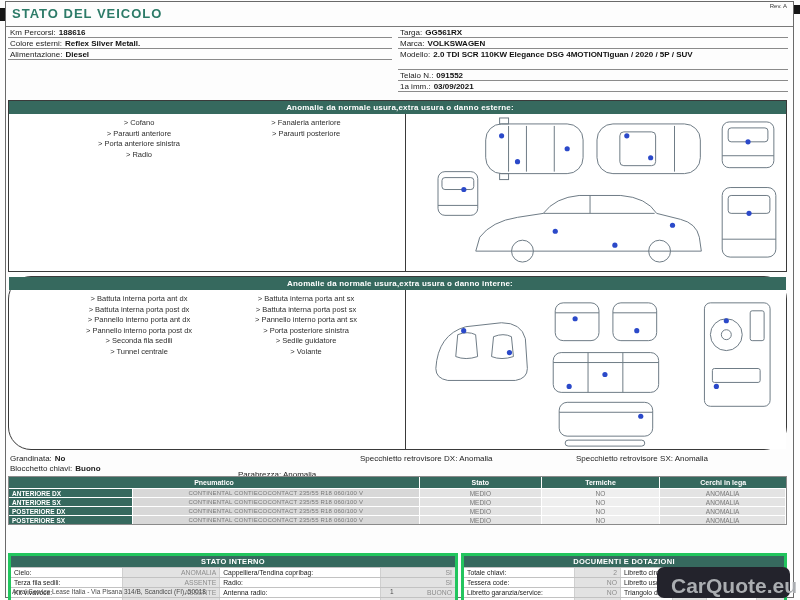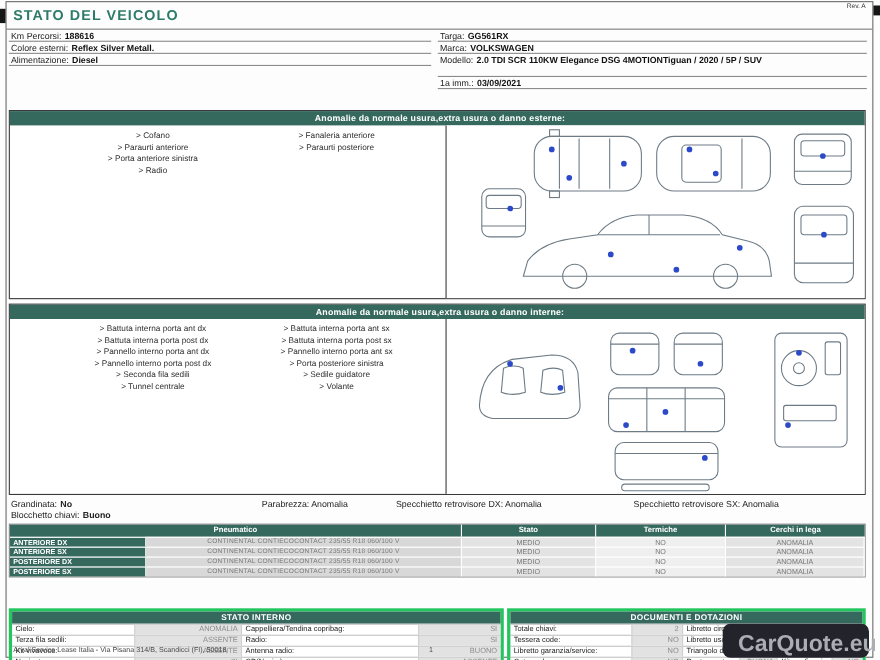--- a/index.html
+++ b/index.html
@@ -14,36 +14,36 @@
   .title-rule { position:absolute; left:6px; top:26px; width:787px; border-top:1px solid #7a7a7a; }
 
   .info-left { position:absolute; left:8px; top:27px; width:384px; }
   .info-right { position:absolute; left:398px; top:27px; width:390px; }
   .info-row { border-bottom:1px solid #8a8a8a; font-size:8px; line-height:11px; height:11px; white-space:nowrap; overflow:hidden; padding-left:2px; color:#222; }
   .info-row.tall { height:21px; white-space:normal; line-height:10px; padding-top:1px; }
   .info-row .val { font-weight:bold; margin-left:3px; color:#101010; }
 
   .section { position:absolute; left:8px; width:779px; border:1px solid #3a3a3a; background:#fff;text-align:center; }
   .sec-ext { top:100px; height:172px; }
-  .sec-int { top:276px; height:174px; }
+  .sec-int { top:276px; height:174px;border-radius:23px; }
   .sec-head { height:13px; background:#36695e; color:#fff; font-size:8px; font-weight:bold; line-height:13px; padding-left:5px; letter-spacing:.2px; }
   .list-col { position:absolute; top:17px; }
   .col-a { left:6px; width:192px;margin-left:28px; }
   .col-b { left:200px; width:194px; }
   .li { font-size:7.5px; line-height:10.5px; color:#2e2e2e; white-space:nowrap; }
   .li::before { content:"> "; }
   .diagram { position:absolute; left:396px; top:13px; right:0; bottom:0; border-left:1px solid #3a3a3a; background:#fff; }
   .diagram svg { display:block; width:100%; height:100%; }
 
   .summary { position:absolute; left:10px; top:454px; width:778px; height:20px; font-size:8px; color:#222; }
   .summary .pair { position:absolute; white-space:nowrap; }
   .summary .sv { font-weight:bold; margin-left:3px; }
   .s-grand { left:0; top:0; }
   .s-bloc { left:0; top:10px; }
-  .s-para { left:228px; top:0; }
+  .s-para { left:228px; top:16px; }
   .s-sdx { left:350px; top:0; }
   .s-ssx { left:566px; top:0; }
 
   .tires { position:absolute; left:8px; top:476px; width:779px; border:1px solid #8a8a8a; background:#fff; }
   .t-head { display:flex; height:11px; }
   .t-head .th { background:#36695e; color:#fff; font-size:7px; font-weight:bold; text-align:center; line-height:11px; border-right:1px solid #fff; }
   .th.c1 { width:412px; } .th.c2 { width:122px; } .th.c3 { width:119px; } .th.c4 { width:126px; border-right:none; }
   .t-row { display:flex; height:9px; }
   .t-row > div { line-height:9px; border-right:1px solid #fff; border-top:1px solid #fff; overflow:hidden; white-space:nowrap; }
   .td-pos { width:124px; background:#36695e; color:#fff; font-size:6.5px; font-weight:bold; padding-left:3px; }
@@ -84,20 +84,21 @@
   <div class="info-left">
     <div class="info-row"><span class="lbl">Km Percorsi:</span><span class="val">188616</span></div>
     <div class="info-row"><span class="lbl">Colore esterni:</span><span class="val">Reflex Silver Metall.</span></div>
     <div class="info-row"><span class="lbl">Alimentazione:</span><span class="val">Diesel</span></div>
   </div>
 
   <div class="info-right">
     <div class="info-row"><span class="lbl">Targa:</span><span class="val">GG561RX</span></div>
     <div class="info-row"><span class="lbl">Marca:</span><span class="val">VOLKSWAGEN</span></div>
     <div class="info-row tall"><span class="lbl">Modello:</span><span class="val">2.0 TDI SCR 110KW Elegance DSG 4MOTIONTiguan / 2020 / 5P / SUV</span></div>
+    <div class="info-row"><span class="lbl">Telaio N.:</span><span class="val">091552</span></div>
     <div class="info-row"><span class="lbl">1a imm.:</span><span class="val">03/09/2021</span></div>
   </div>
 
   <div class="section sec-ext">
     <div class="sec-head">Anomalie da normale usura,extra usura o danno esterne:</div>
     <div class="list-col col-a">
       <div class="li">Cofano</div>
       <div class="li">Paraurti anteriore</div>
       <div class="li">Porta anteriore sinistra</div>
       <div class="li">Radio</div>

